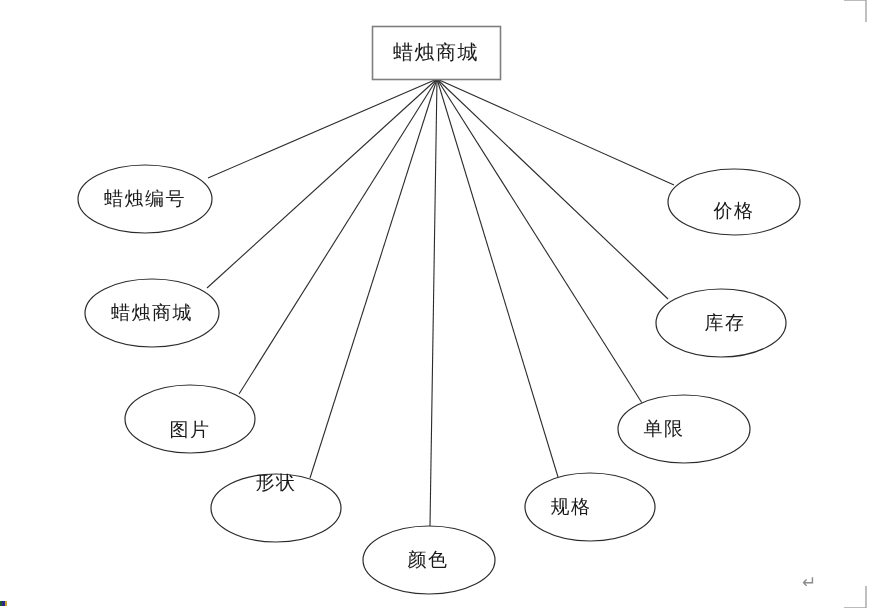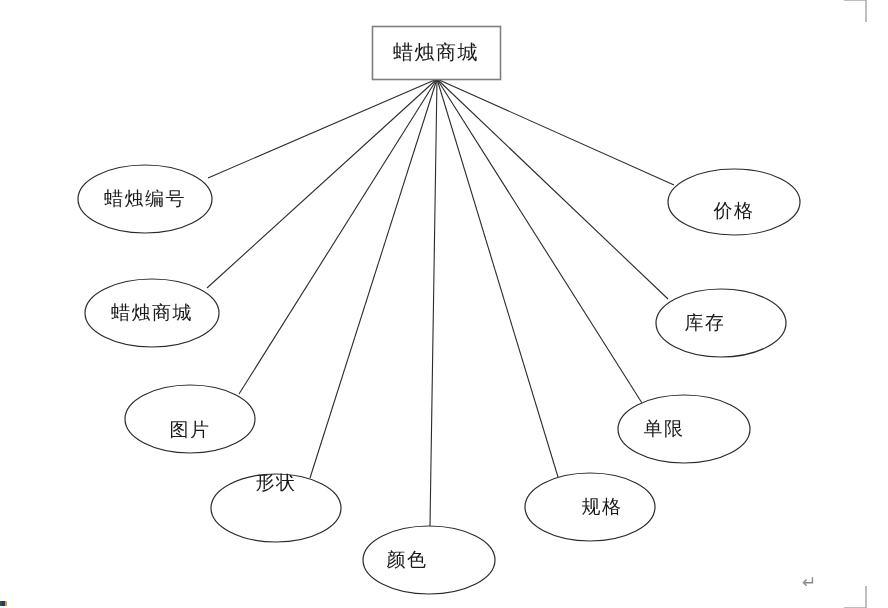--- a/index.html
+++ b/index.html
@@ -94,24 +94,24 @@
         <path d="M 844 608 L 866 608 L 866 586" fill="none" stroke="#a6a6a6" stroke-width="1.4"></path>
       </g>
   </svg>
 
   <div id="label-layer">
       <div class="node-label entity-label" style="left: 372px; top: 26px; width: 128px; height: 53px;">蜡烛商城</div>
       <div class="node-label" style="left: 78px; top: 165px; width: 134px; height: 68px;">蜡烛编号</div>
       <div class="node-label" style="left: 85px; top: 279px; width: 134px; height: 68px;">蜡烛商城</div>
       <div class="node-label" style="left: 125px; top: 396px; width: 130px; height: 68px;">图片</div>
       <div class="node-label" style="left: 211px; top: 449px; width: 130px; height: 68px;">形状</div>
-      <div class="node-label" style="left: 341px; top: 526px; width: 132px; height: 68px;">颜色</div>
-      <div class="node-label" style="left: 537px; top: 473px; width: 130px; height: 68px;">规格</div>
+      <div class="node-label" style="left: 362px; top: 526px; width: 132px; height: 68px;">颜色</div>
+      <div class="node-label" style="left: 506px; top: 473px; width: 130px; height: 68px;">规格</div>
       <div class="node-label" style="left: 598px; top: 395px; width: 132px; height: 68px;">单限</div>
-      <div class="node-label" style="left: 640px; top: 289px; width: 130px; height: 68px;">库存</div>
+      <div class="node-label" style="left: 660px; top: 289px; width: 130px; height: 68px;">库存</div>
       <div class="node-label" style="left: 668px; top: 178px; width: 132px; height: 66px;">价格</div>
     </div>
 
   <div class="para-mark" id="para-mark" style="left: 802px; top: 574px;">↵</div>
 
   <div class="edge-artifact"></div>
 
 </div>
 
 </body></html>

